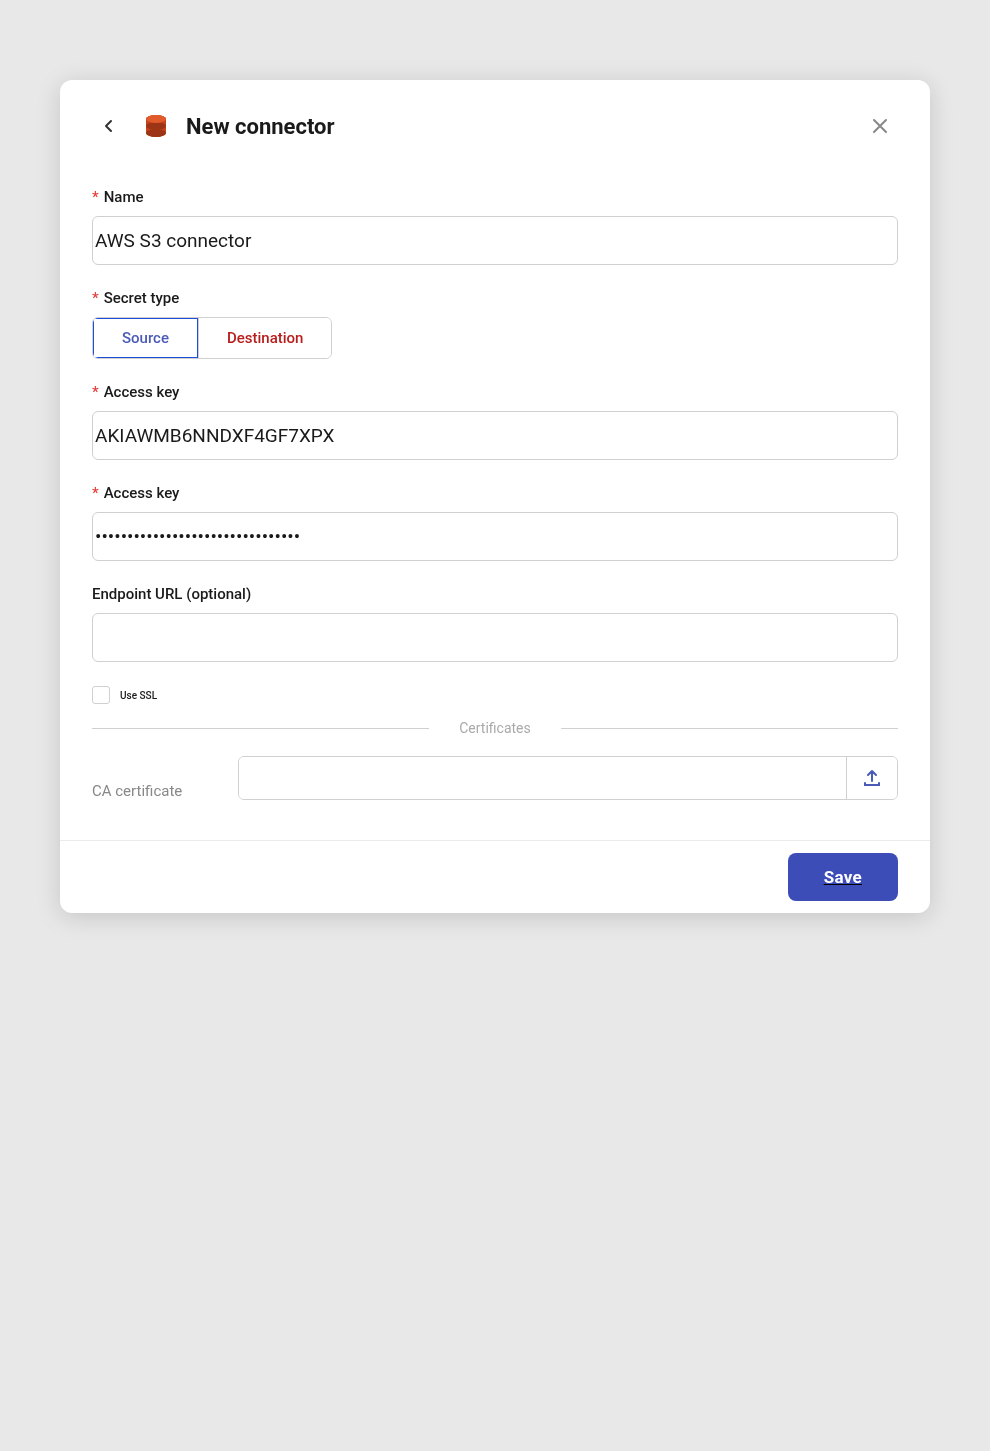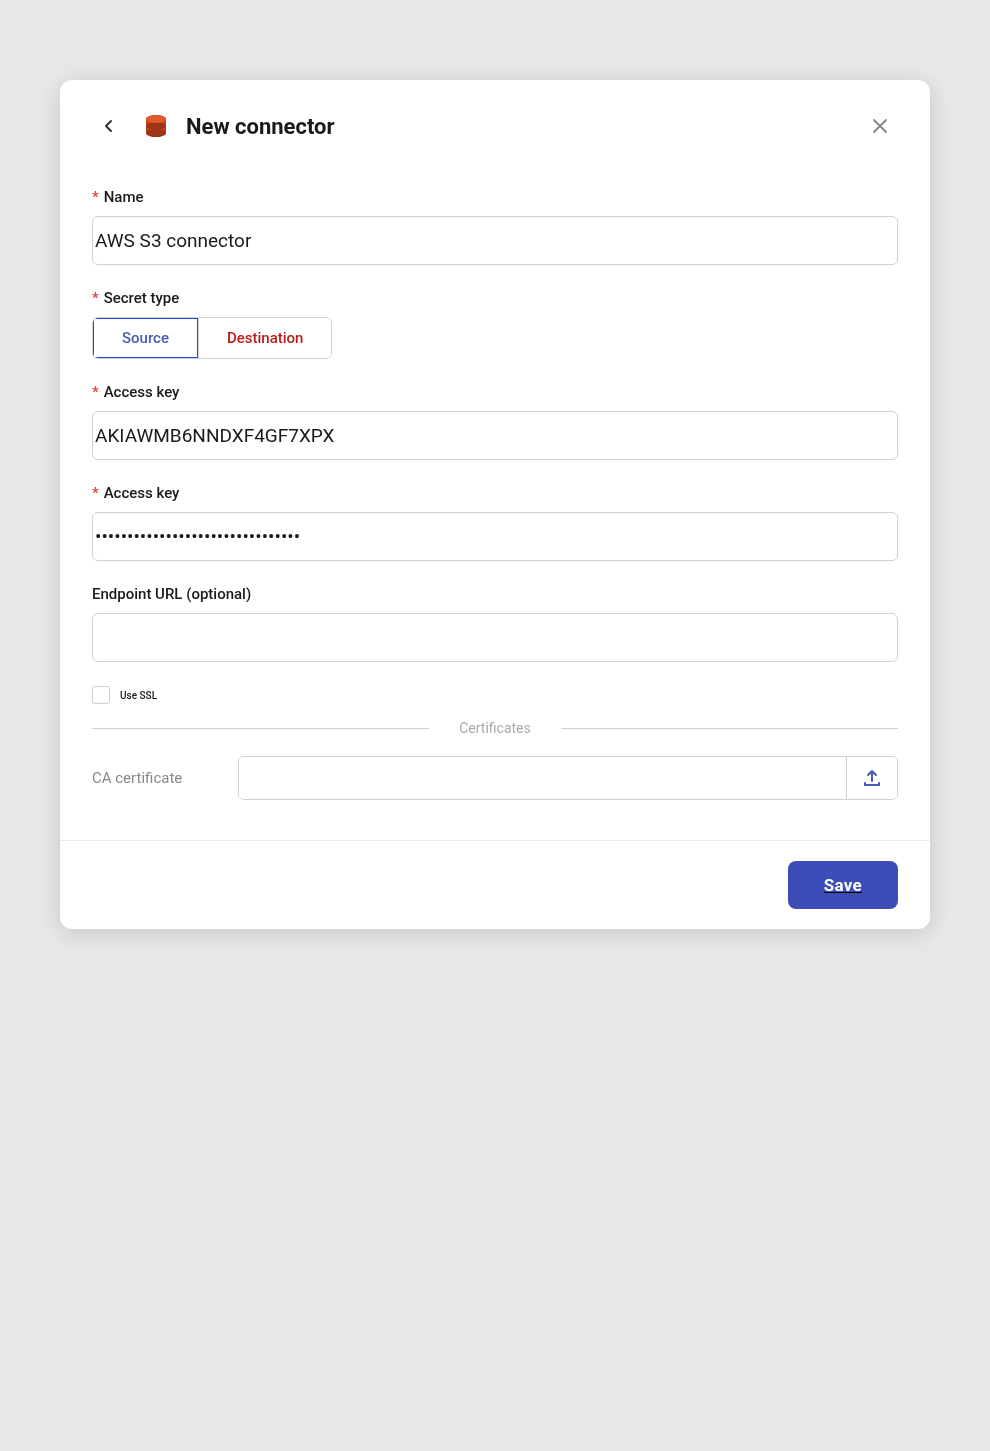--- a/index.html
+++ b/index.html
@@ -193,21 +193,21 @@
     }
 
     .certificates-divider .label {
       font-size: 14px;
       color: #aaa;
       white-space: nowrap;
     }
 
     .ca-cert-group {
       display: flex;
-      align-items: center;
+      align-items: flex-end;
       gap: 16px;
       margin-bottom: 16px;
     }
 
     .ca-cert-label {
       font-size: 15px;
       color: #888;
       min-width: 130px;
     }
 
@@ -241,21 +241,21 @@
       justify-content: center;
       color: #4a5bb5;
     }
 
     .upload-btn svg {
       width: 22px;
       height: 22px;
     }
 
     .modal-footer {
-      padding: 20px 32px;
+      padding: 12px 32px;
       border-top: 1.5px solid #ebebeb;
       display: flex;
       justify-content: flex-end;
       text-decoration: underline;
     }
 
     .save-btn {
       background: #3d4db7;
       color: #fff;
       border: none;

